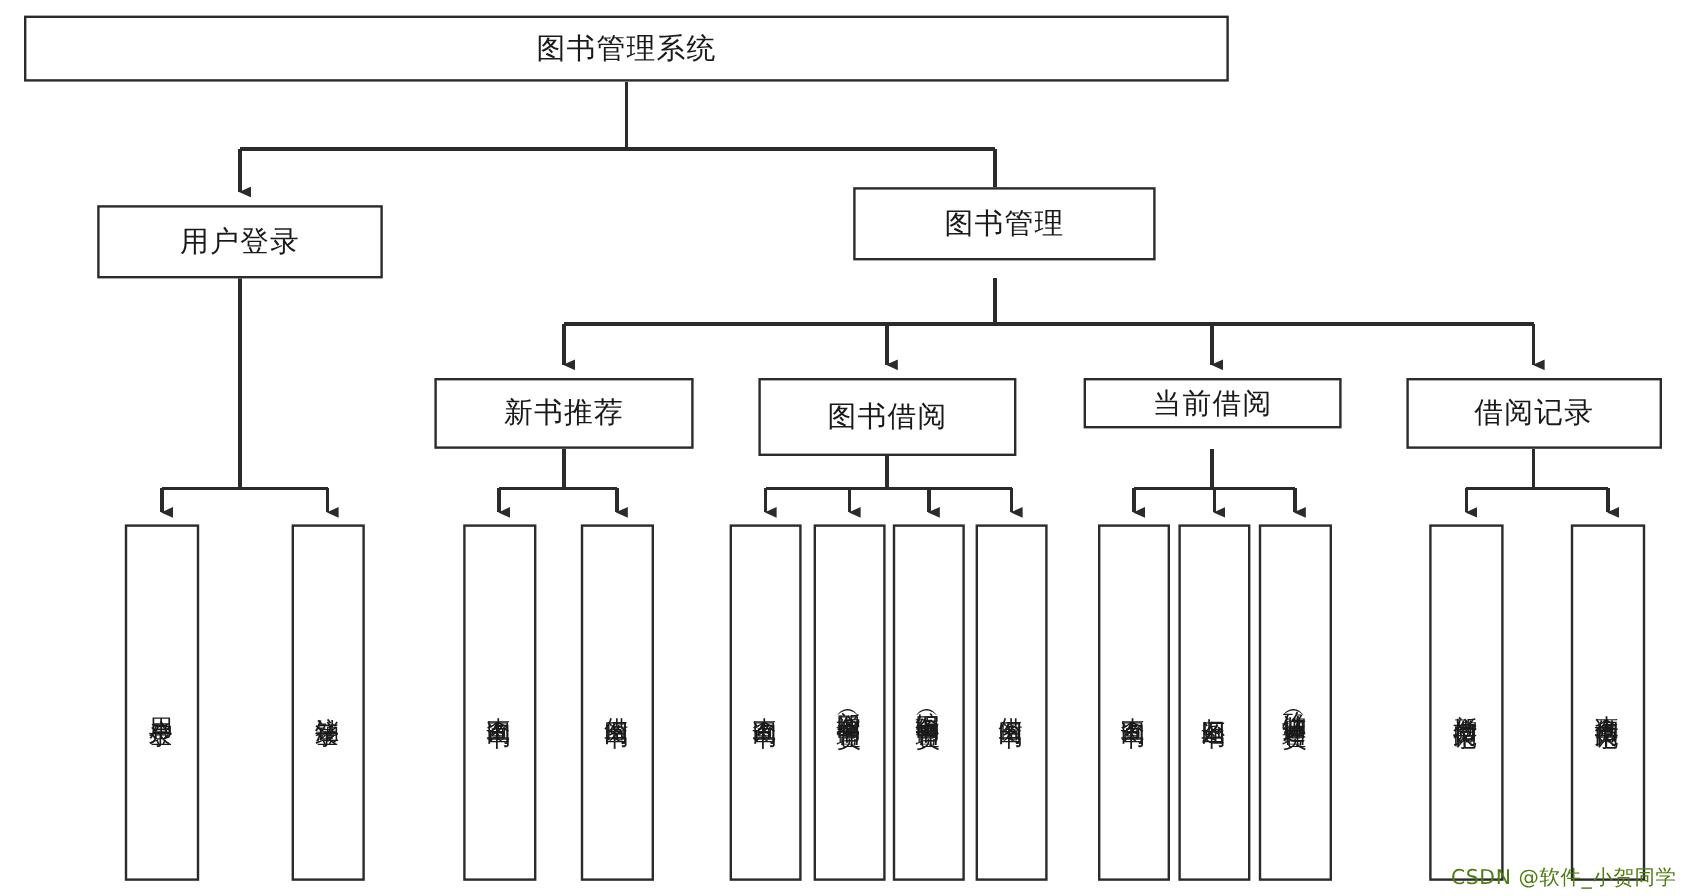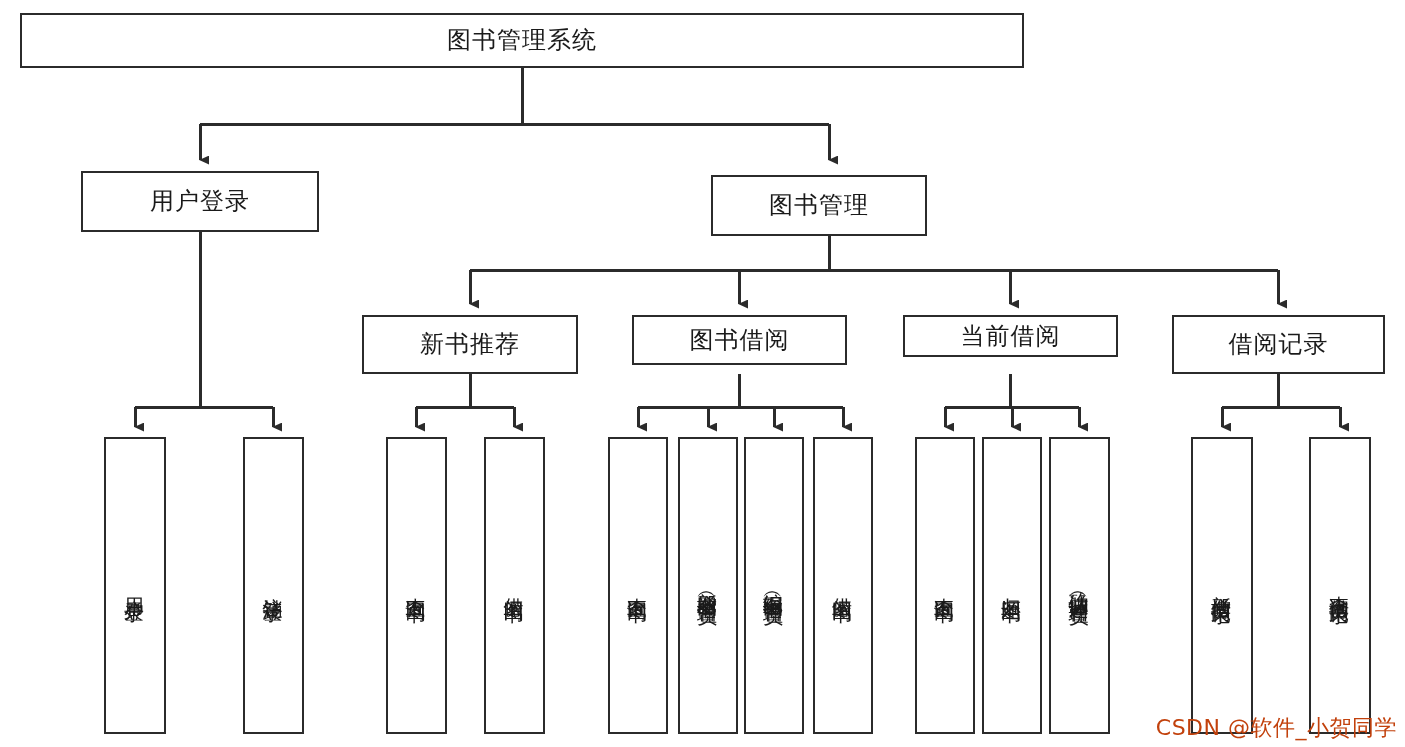--- a/index.html
+++ b/index.html
@@ -53,22 +53,22 @@
     text-orientation: upright;
     white-space: nowrap;
   }
   .node .label {
     white-space: nowrap;
   }
   #watermark {
     position: absolute;
     right: 8px;
     bottom: 4px;
-    font-size: 22px;
-    color: #c2410c;
+    font-size: 17px;
+    color: #4d7c0f;
     z-index: 5;
     letter-spacing: 0.5px;
     white-space: nowrap;
     pointer-events: none;
   }
 </style>
 </head>
 <body>
 
 <div id="diagram">
@@ -123,28 +123,28 @@
     </g>
   </svg>
 
   <div class="node horiz" style="left:20px; top:13px; width:1004px; height:55px;">
     <span class="label">图书管理系统</span>
   </div>
 
   <div class="node horiz" style="left:81px; top:171px; width:238px; height:61px;">
     <span class="label">用户登录</span>
   </div>
-  <div class="node horiz" style="left:711px; top:175px; width:216px; height:61px;">
+  <div class="node horiz" style="left:711px; top:156px; width:252px; height:61px;">
     <span class="label">图书管理</span>
   </div>
 
   <div class="node horiz" style="left:362px; top:315px; width:216px; height:59px;align-items:center;">
     <span class="label">新书推荐</span>
   </div>
-  <div class="node horiz" style="left:632px; top:315px; width:215px; height:50px;">
+  <div class="node horiz" style="left:632px; top:315px; width:215px; height:65px;">
     <span class="label">图书借阅</span>
   </div>
   <div class="node horiz" style="left:903px; top:315px; width:215px; height:42px;">
     <span class="label">当前借阅</span>
   </div>
   <div class="node horiz" style="left:1172px; top:315px; width:213px; height:59px;">
     <span class="label">借阅记录</span>
   </div>
 
   <div class="node vert" style="left:104px; top:437px; width:62px; height:297px;">

